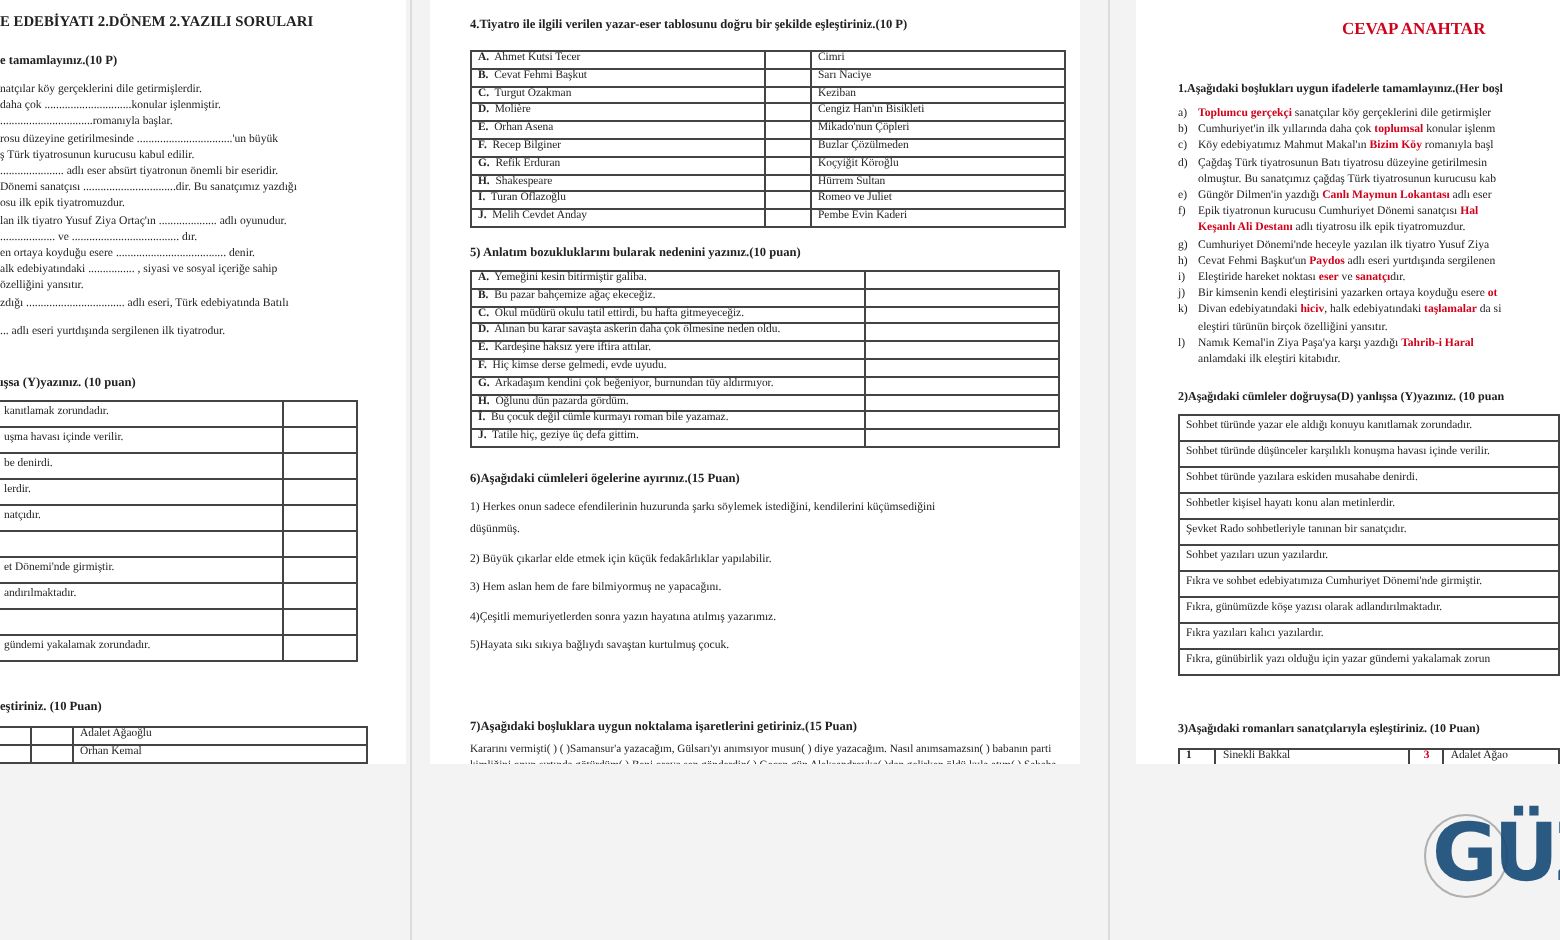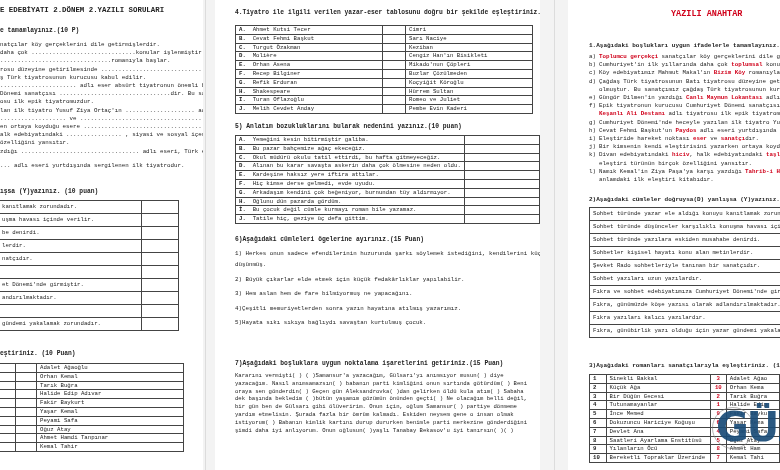--- a/index.html
+++ b/index.html
@@ -3,21 +3,21 @@
 <meta charset="utf-8">
 <style>
   html, body { margin: 0; padding: 0; }
   body {
     width: 780px; height: 470px; overflow: hidden; position: relative;
     background: #f3f3f3;
     font-family: "Liberation Serif", "DejaVu Serif", serif;
     color: #222;
   }
   .page {
-    position: absolute; top: 0; height: 470px; background: #fff; overflow: hidden; font-family: Liberation Mono, monospace;
+    position: absolute; top: 0; height: 382px; background: #fff; overflow: hidden;
   }
   #page-left { left: 0; width: 203px; }
   #page-mid { left: 215px; width: 325px; }
   #page-right { left: 568px; width: 212px; }
   .gap-line { position:absolute; top:0; height:470px; width:1px; background:#dcdcdc; }
 
   .inner { position: absolute; }
   .title { font-weight: bold; font-size: 7.4px; white-space: nowrap; }
   .qhead { font-weight: bold; font-size: 6.3px; white-space: nowrap; margin: 0; }
   .line { font-size: 5.8px; line-height: 8.2px; white-space: nowrap; }
@@ -309,21 +309,21 @@
     <div class="qhead">7)Aşağıdaki boşluklara uygun noktalama işaretlerini getiriniz.(15 Puan)</div>
   </div>
   <div class="inner" style="left:20px; top:372px; width:298px;">
     <div class="para">Kararını vermişti( ) ( )Samansur'a yazacağım, Gülsarı'yı anımsıyor musun( ) diye yazacağım. Nasıl anımsamazsın( ) babanın parti kimliğini onun sırtında götürdüm( ) Beni oraya sen gönderdin( ) Geçen gün Aleksandrovka( )dan gelirken öldü kula atım( ) Sabaha dek başında bekledim ( )bütün yaşamım gözümün önünden geçti( ) Ne olacağım belli değil, bir gün ben de Gülsarı gibi ölüveririm. Onun için, oğlum Samansur( ) partiye dönmeme yardım etmelisin. Şurada fazla bir ömrüm kalmadı. Eskiden neysem gene o insan olmak istiyorum( ) Babanın kimlik kartını durup dururken benimle parti merkezine gönderdiğini şimdi daha iyi anlıyorum. Onun oğlusun( )yaşlı Tanabay Bekasov'u iyi tanırsın( )( )</div>
   </div>
 </div>
 <div class="gap-line" style="left:554px;"></div>
 
 <div class="page" id="page-right">
   <div class="inner" style="left:103px; top:9px;">
-    <div class="cevap-title">YAZILI ANAHTAR</div>
+    <div class="cevap-title">CEVAP ANAHTAR</div>
   </div>
   <div class="inner" style="left:21px; top:42px;">
     <div class="qhead" style="font-size:6px;">1.Aşağıdaki boşlukları uygun ifadelerle tamamlayınız.(Her boşl</div>
   </div>
   <div class="inner" style="left:21px; top:53px;">
     <div class="line"><span style="display:inline-block;width:10px">a)</span><span class="red">Toplumcu gerçekçi</span><span> sanatçılar köy gerçeklerini dile getirmişler</span></div>
     <div class="line"><span style="display:inline-block;width:10px">b)</span><span>Cumhuriyet'in ilk yıllarında daha çok </span><span class="red">toplumsal</span><span> konular işlenm</span></div>
     <div class="line"><span style="display:inline-block;width:10px">c)</span><span>Köy edebiyatımız Mahmut Makal'ın </span><span class="red">Bizim Köy</span><span> romanıyla başl</span></div>
     <div class="line"><span style="display:inline-block;width:10px">d)</span><span>Çağdaş Türk tiyatrosunun Batı tiyatrosu düzeyine getirilmesin</span></div>
     <div class="line"><span style="display:inline-block;width:10px"></span><span>olmuştur. Bu sanatçımız çağdaş Türk tiyatrosunun kurucusu kab</span></div>

